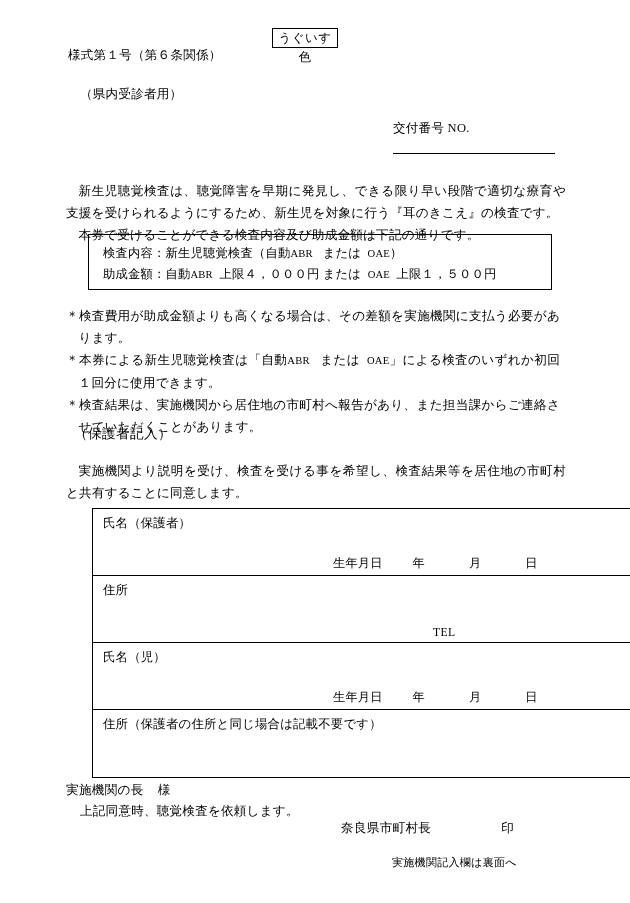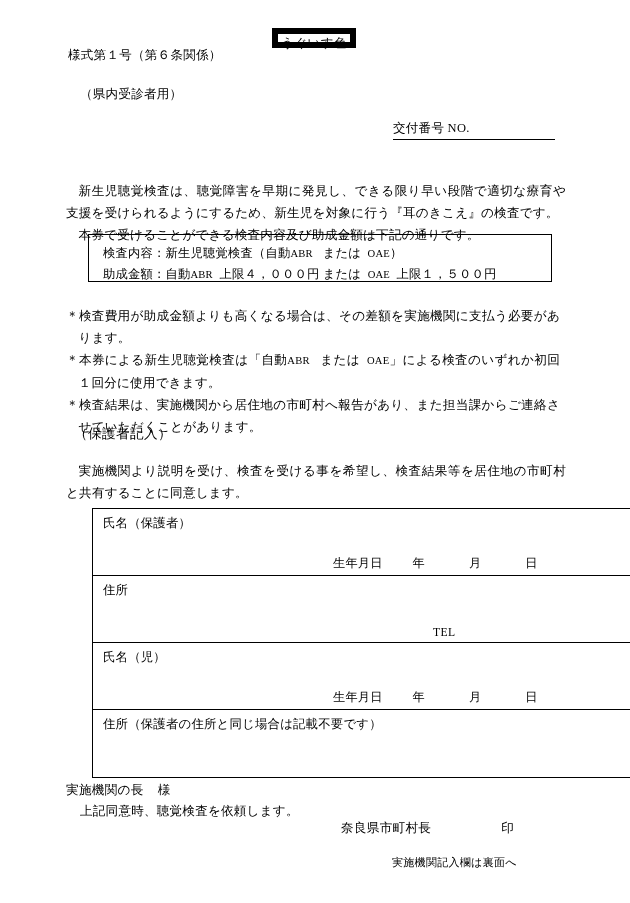--- a/index.html
+++ b/index.html
@@ -20,23 +20,23 @@
     inset: 0;
     width: 630px;
     height: 903px;
   }
 
   
   .color-tag {
     position: absolute;
     left: 272px;
     top: 28px;
-    width: 84px;
+    width: 66px;
     height: 20px;
-    border: 6px solid #000000;
+    border: 1px solid #000000;
     box-sizing: border-box;
     text-align: center;
     font-size: 12.5px;
     line-height: 19px;
     letter-spacing: 0.5px;
   }
 
   
   .form-no {
     position: absolute;
@@ -57,21 +57,21 @@
 
   
   .issue-no {
     position: absolute;
     left: 393px;
     top: 120px;
     width: 162px;
     font-size: 12.5px;
     letter-spacing: 0.3px;
     border-bottom: 1px solid #000;
-    padding-bottom: 2px;
+    padding-bottom: 16px;
     white-space: nowrap;
   }
 
   
   .doc-title {
     position: absolute;
     left: 0;
     top: 148px;
     width: 630px;
     text-align: center;
@@ -93,21 +93,21 @@
   }
   .intro p { margin: 0; }
   .intro p.indent { text-indent: 1em; }
 
   
   .detail-box {
     position: absolute;
     left: 88px;
     top: 234px;
     width: 464px;
-    height: 48px;
+    height: 56px;
     border: 1.4px solid #000;
     box-sizing: border-box;
     padding: 8px 0 0 14px;
     font-size: 12.3px;
     line-height: 20px;
     letter-spacing: 0.2px;
   }
   .detail-box .ln { white-space: nowrap; }
   .lat { font-size: 10.6px; letter-spacing: 0.2px; }
 

